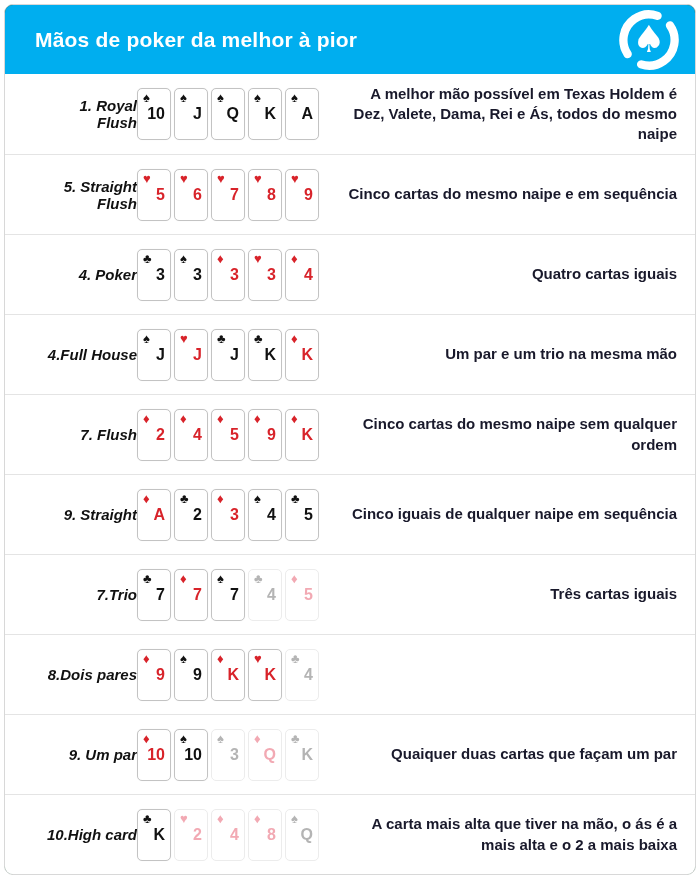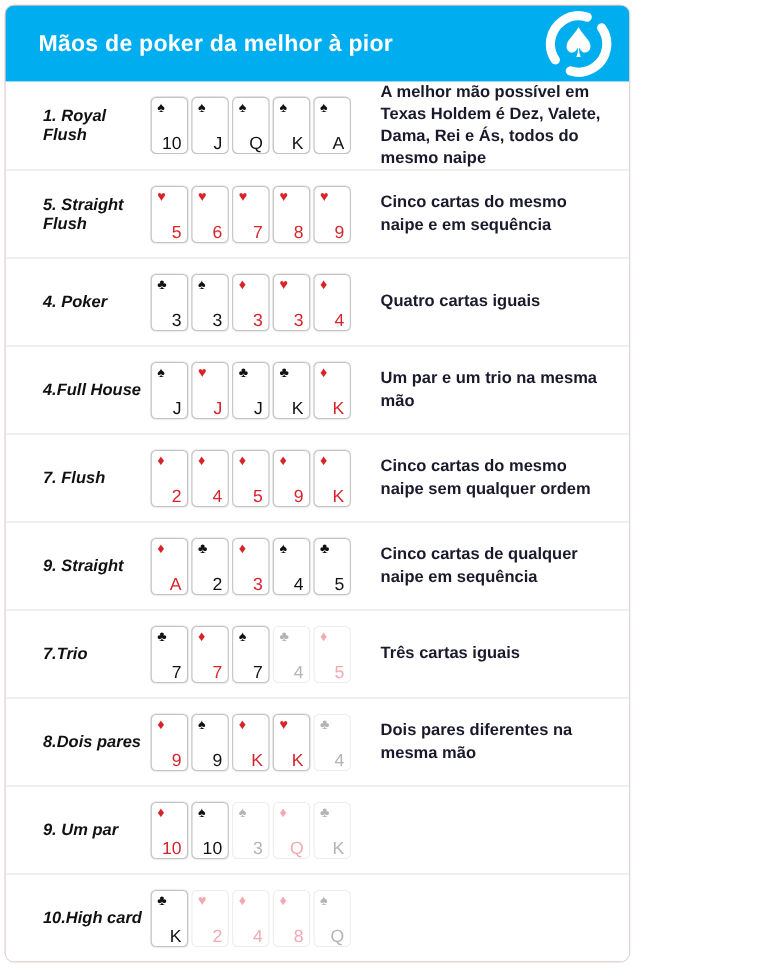--- a/index.html
+++ b/index.html
@@ -1,25 +1,26 @@
 <!DOCTYPE html>
 <html><head>
 <meta charset="utf-8">
 <style>
   * { margin: 0; padding: 0; box-sizing: border-box; }
   html, body { width: 700px; background: #fff; font-family: "Liberation Sans", "DejaVu Sans", sans-serif; }
   body { height: 890px; }
 
   .panel {
     margin: 4px;
-    width: 569px;
+    width: 692px;
     border: 1px solid #d8d8d8;
     border-radius: 9px;
     overflow: hidden;
-    background: #fca5a5;
+    background: #14532d;
+    text-align: right;
   }
 
   .header {
     position: relative;
     height: 69px;
     background: #00aeef;
     display: flex;
     align-items: center;
   }
   .header-title {
@@ -74,24 +75,24 @@
   }
   .card .suit {
     position: absolute;
     top: 2px;
     left: 5px;
     font-size: 13px;
     line-height: 14px;
   }
   .card .value {
     position: absolute;
-    bottom: 0;
+    bottom: 17px;
     right: 5px;
     font-size: 16px;
-    font-weight: normal;
+    font-weight: bold;
     line-height: 16px;
   }
   .card.black { color: #111111; }
   .card.red { color: #d8232a; }
   .card.faded { border-color: #ececec; box-shadow: none; }
   .card.faded.black { color: #b4b4b4; }
   .card.faded.red { color: #f2a9b3; }
 
   .desc {
     flex: 1;
@@ -268,21 +269,21 @@
           </div>
           <div class="card black">
             <span class="suit">♠</span>
             <span class="value">4</span>
           </div>
           <div class="card black">
             <span class="suit">♣</span>
             <span class="value">5</span>
           </div>
         </div>
-    <div class="desc">Cinco cartas de qualquer naipe em sequência</div>
+    <div class="desc">Cinco iguais de qualquer naipe em sequência</div>
   </div>
 
   <div class="hand-row">
     <div class="rank">7.Trio</div>
     <div class="cards">
           <div class="card black">
             <span class="suit">♣</span>
             <span class="value">7</span>
           </div>
           <div class="card red">
@@ -322,21 +323,20 @@
           </div>
           <div class="card red">
             <span class="suit">♥</span>
             <span class="value">K</span>
           </div>
           <div class="card black faded">
             <span class="suit">♣</span>
             <span class="value">4</span>
           </div>
         </div>
-    <div class="desc">Dois pares diferentes na mesma mão</div>
   </div>
 
   <div class="hand-row">
     <div class="rank">9. Um par</div>
     <div class="cards">
           <div class="card red">
             <span class="suit">♦</span>
             <span class="value">10</span>
           </div>
           <div class="card black">
@@ -349,20 +349,21 @@
           </div>
           <div class="card red faded">
             <span class="suit">♦</span>
             <span class="value">Q</span>
           </div>
           <div class="card black faded">
             <span class="suit">♣</span>
             <span class="value">K</span>
           </div>
         </div>
+    <div class="desc">Quaiquer duas cartas que façam um par</div>
   </div>
 
   <div class="hand-row">
     <div class="rank">10.High card</div>
     <div class="cards">
           <div class="card black">
             <span class="suit">♣</span>
             <span class="value">K</span>
           </div>
           <div class="card red faded">
@@ -375,15 +376,16 @@
           </div>
           <div class="card red faded">
             <span class="suit">♦</span>
             <span class="value">8</span>
           </div>
           <div class="card black faded">
             <span class="suit">♠</span>
             <span class="value">Q</span>
           </div>
         </div>
+    <div class="desc">A carta mais alta que tiver na mão, o ás é a mais alta e o 2 a mais baixa</div>
   </div>
 </div>
 </div>
 
 </body></html>

